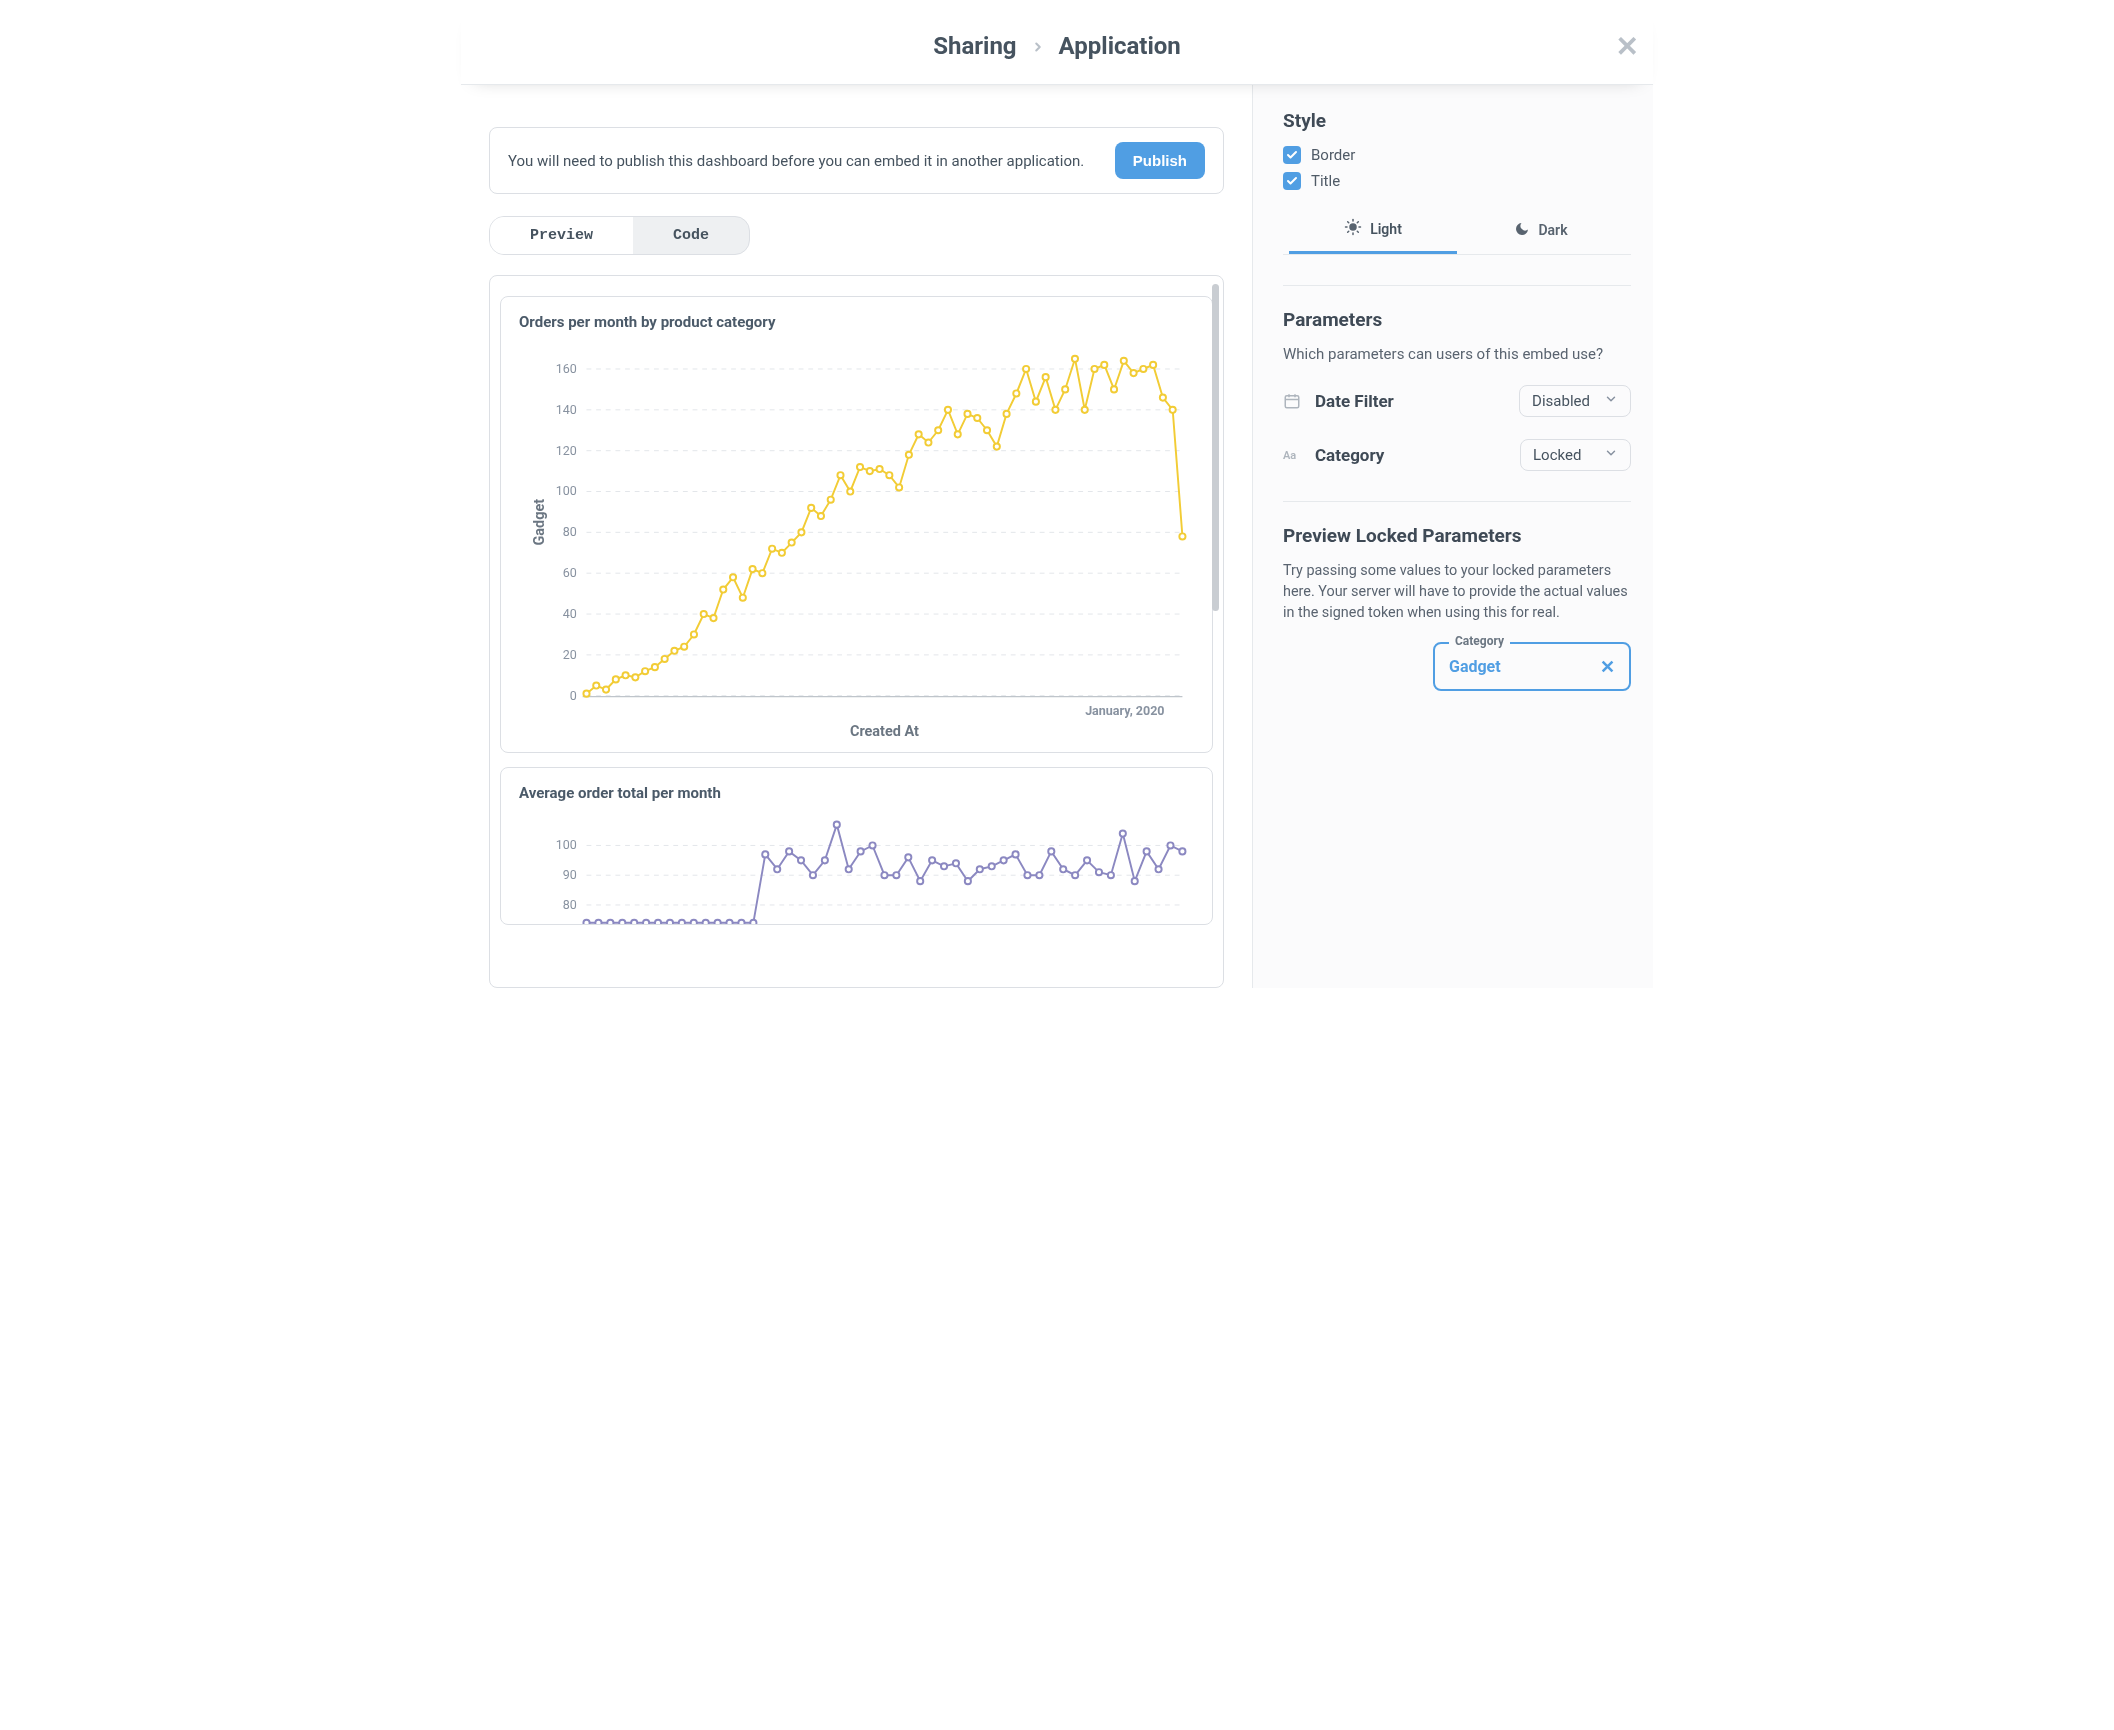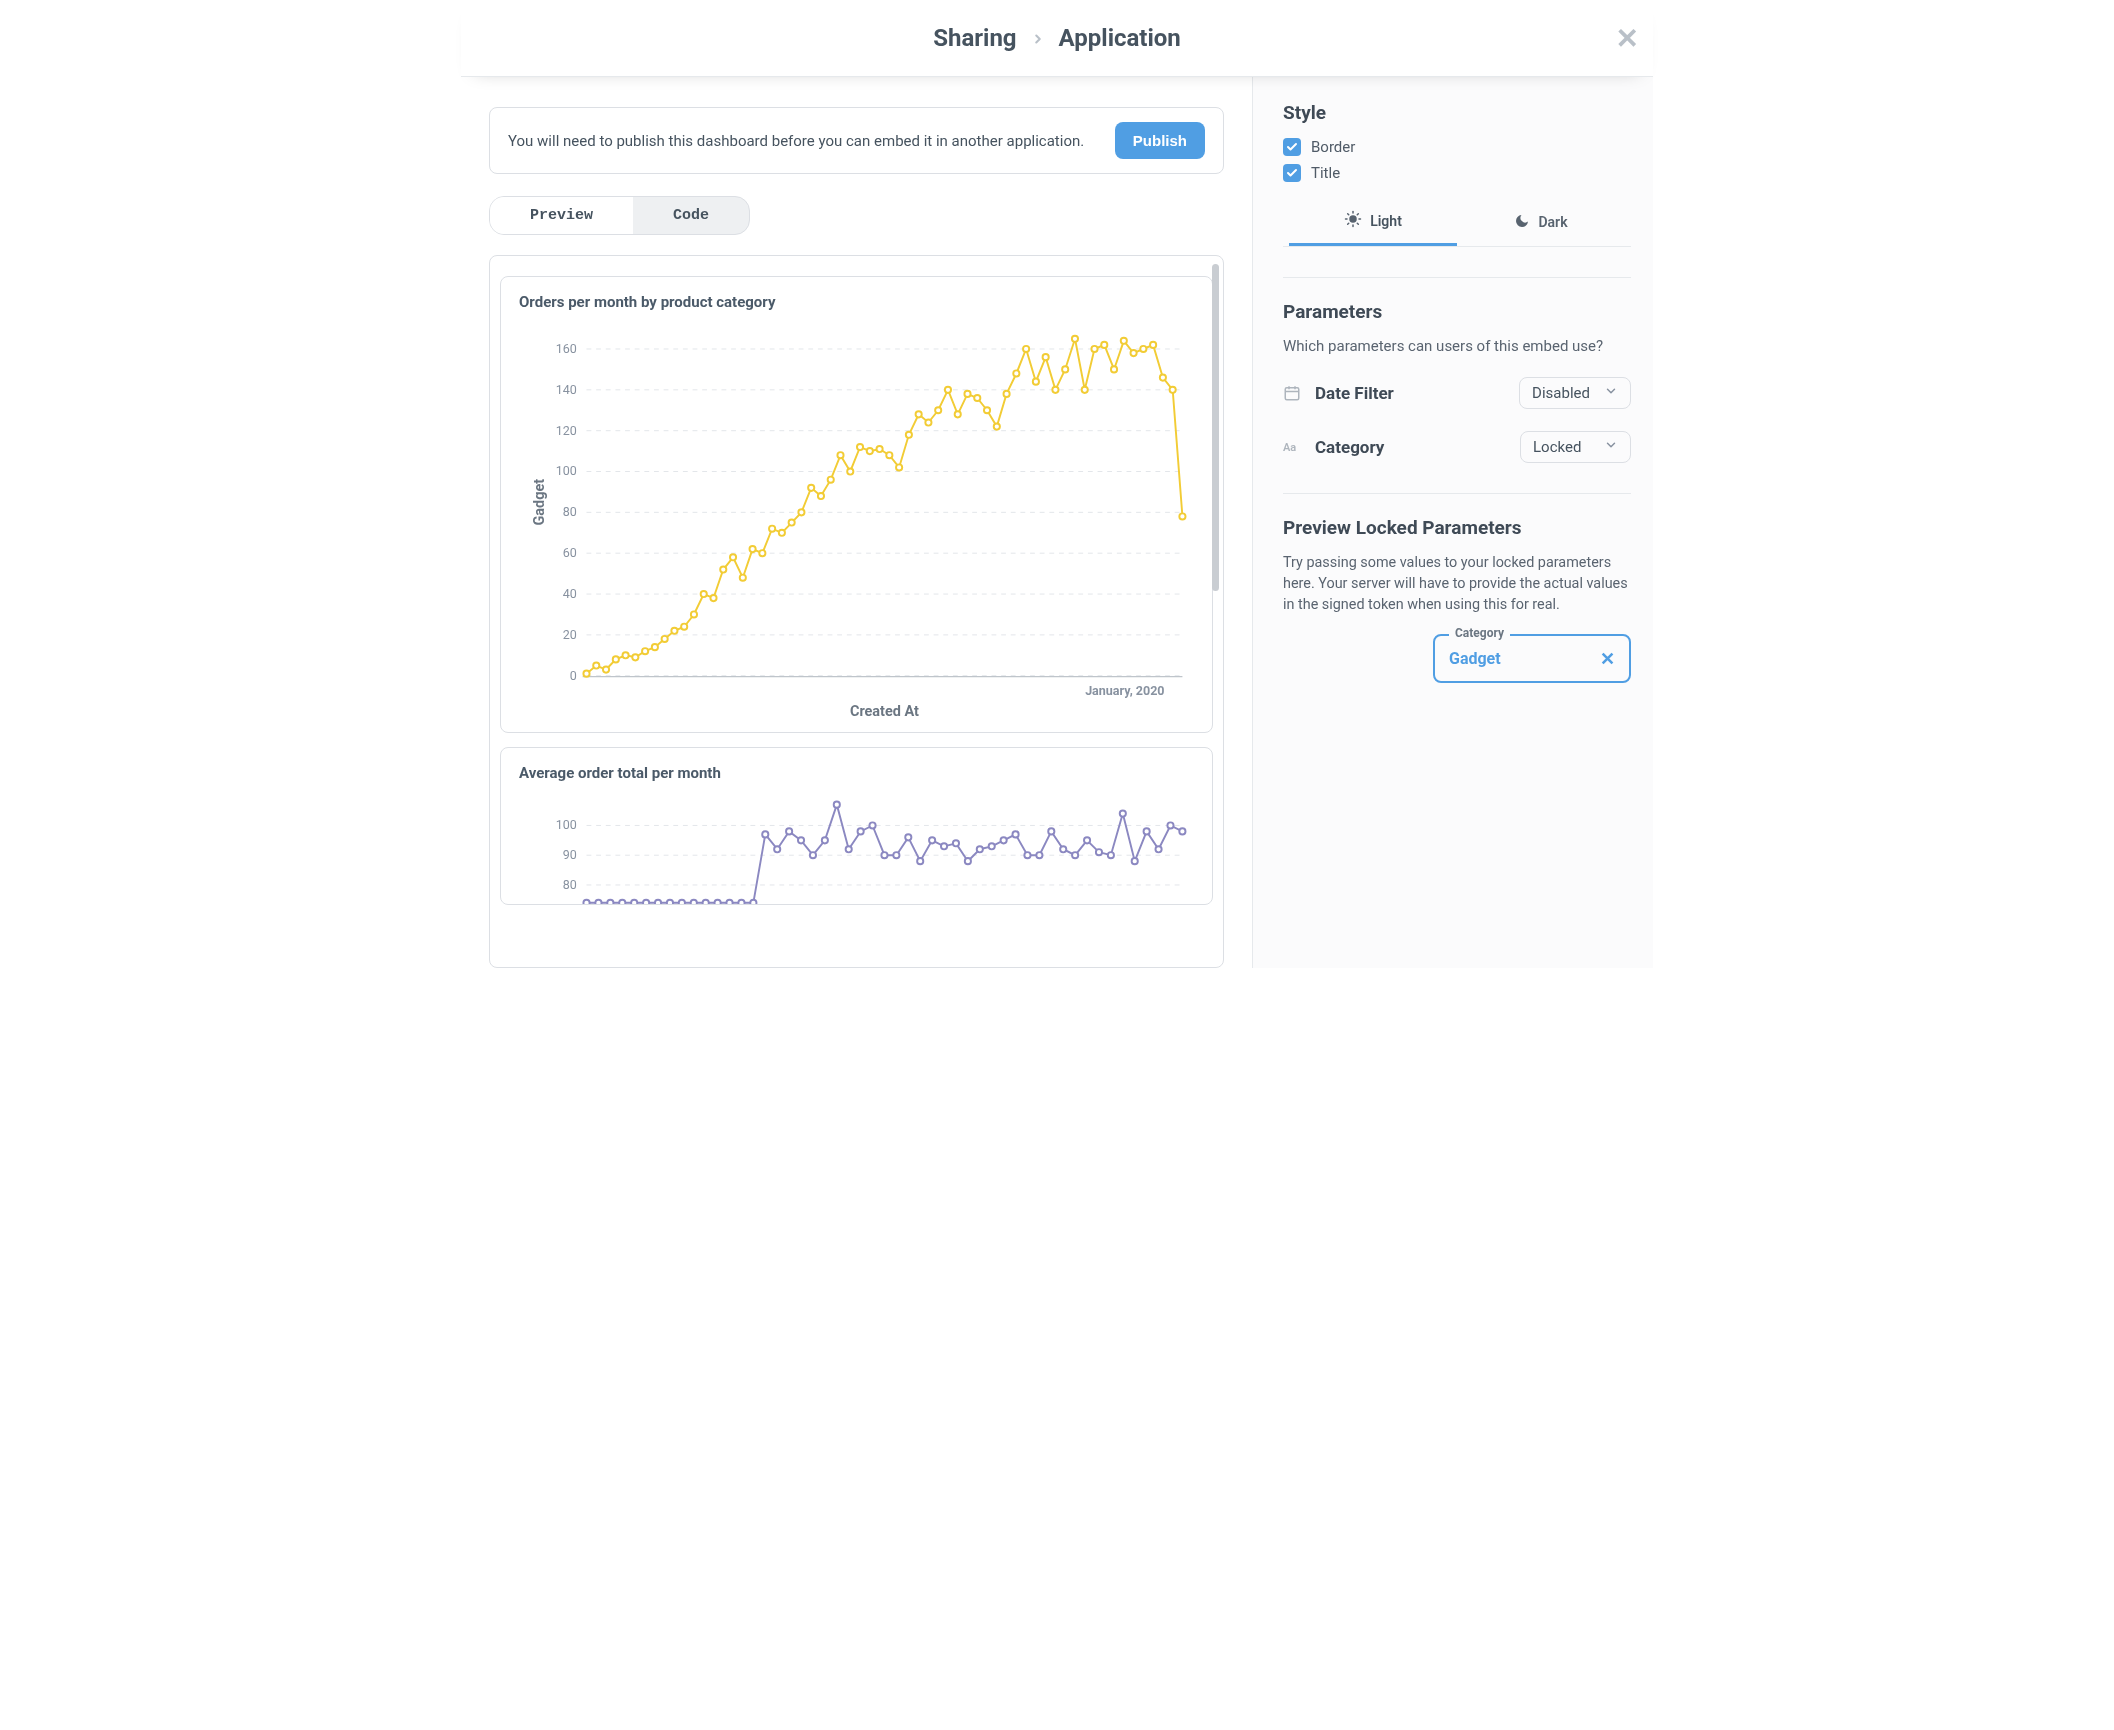--- a/index.html
+++ b/index.html
@@ -16,39 +16,39 @@
     --icon-muted:#aeb5bd;
   }
   * { box-sizing: border-box; }
   html,body { margin:0; padding:0; }
   body {
     font-family: -apple-system, BlinkMacSystemFont, "Segoe UI", Roboto, "Helvetica Neue", Arial, sans-serif;
     color: var(--text-dark);
     background: var(--bg);
     font-size:14px;
   }
-  .page { width:1192px; margin:0 auto; }
+  .page { width:1192px; margin:8px auto; }
 
   
   .header {
     position:relative;
     border-bottom:1px solid var(--border);
     box-shadow:0 8px 18px -14px rgba(0,0,0,0.25);
     height:77px;
     display:flex;
     align-items:center;
     justify-content:center;
   }
   .breadcrumb { font-size:24px; font-weight:700; color:var(--text-dark); display:flex; align-items:center; gap:14px;}
   .breadcrumb .chev { color:#b9c0c8; }
   .close-icon { position:absolute; right:14px; top:22px; font-size:28px; color:#b9c0c8; cursor:pointer; font-weight:700;}
 
   
   .body { display:flex; }
-  .left { width:792px; border-right:1px solid var(--border); padding:30px 28px 0 28px;}
+  .left { width:792px; border-right:1px solid var(--border); padding:42px 28px 0 28px;}
   .right { flex:1; background:var(--side-bg); padding:24px 22px 0 30px;}
 
   
   .publish-banner {
     border:1px solid var(--panel-border);
     border-radius:8px;
     display:flex;
     align-items:center;
     justify-content:space-between;
     padding:14px 18px;

